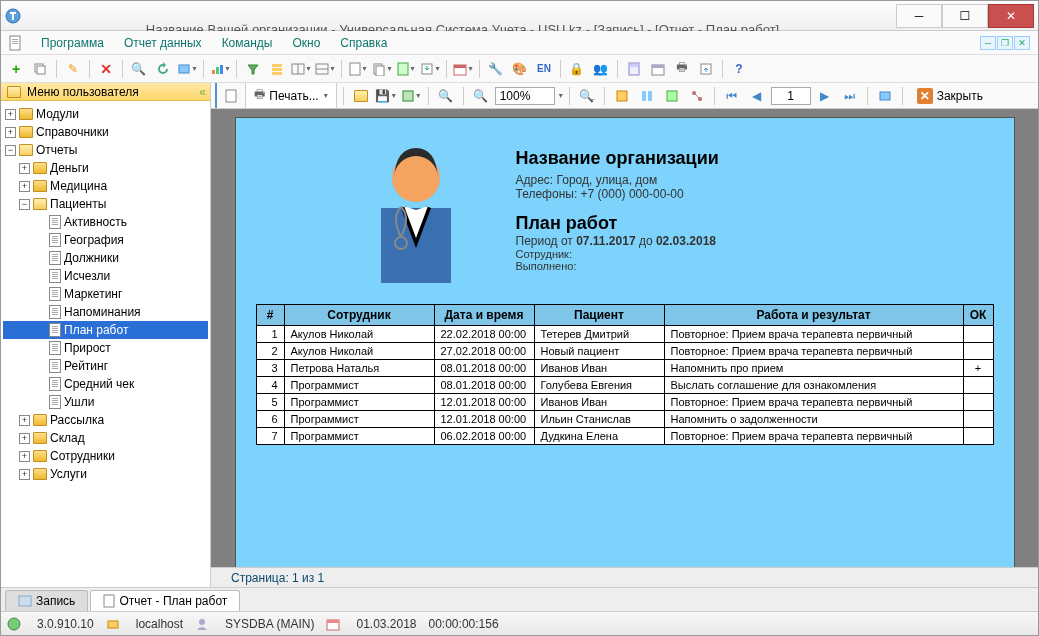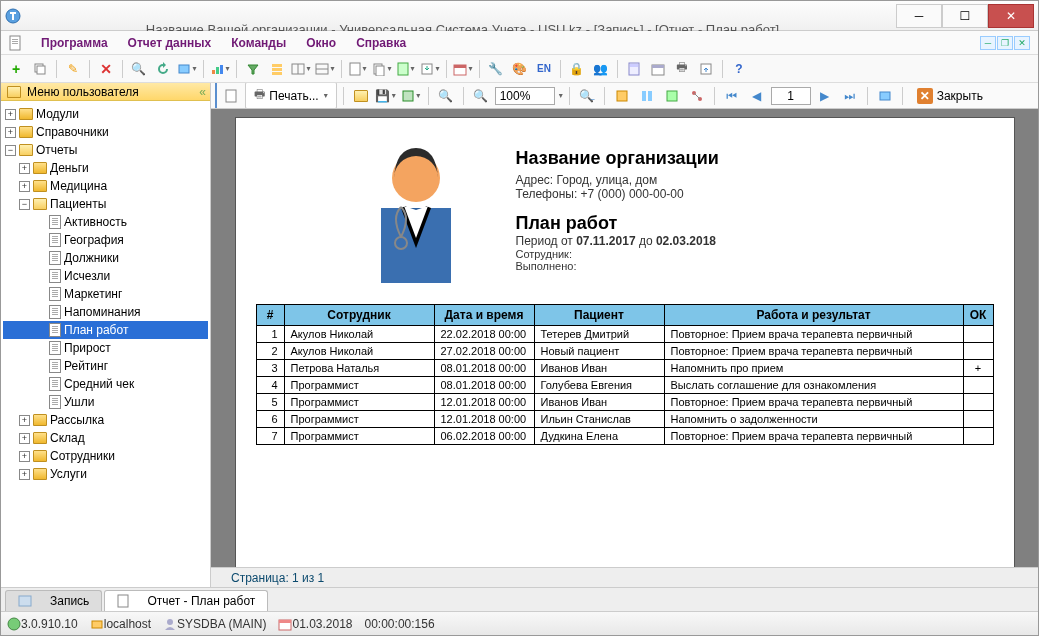--- a/index.html
+++ b/index.html
@@ -9,21 +9,21 @@
   .titlebar { height: 30px; background: linear-gradient(#fdfdfd,#f0f0f0); display: flex; align-items: center; padding: 0 4px; border-bottom: 1px solid #ccc; }
   .titlebar .appicon { width:16px; height:16px; margin-right:8px; }
   .title-text { flex:1; text-align:center; color:#555; font-size:13px;margin-top:28px; }
   .win-buttons { display:flex; gap:0; }
   .win-btn { width:46px; height:24px; display:flex; align-items:center; justify-content:center; border:1px solid #ccc; background:#fafafa; cursor:pointer; }
   .win-btn.close { background:#c8504f; color:#fff; border-color:#a33; }
   
   
   .menubar { height:24px; background:#fafafa; display:flex; align-items:center; padding:0 4px; border-bottom:1px solid #ddd; gap:4px;}
   .menubar .doc-icon { width:16px; height:16px; margin:0 6px 0 2px;}
-  .menu-item { padding:19px 8px; color:#701a75; cursor:pointer; border-radius:2px;font-weight:bold; }
+  .menu-item { padding:19px 8px; color:#0f766e; cursor:pointer; border-radius:2px; }
   .menubar .spacer { flex:1; }
   .mdi-buttons { display:flex; gap:1px; margin-right:4px;}
   .mdi-btn { width:16px; height:14px; border:1px solid #9cf; background:#e8f4ff; display:flex; align-items:center; justify-content:center; cursor:pointer; font-size:9px; color:#2a6;}
   
   
   .toolbar { height:28px; background:#f9f9f9; display:flex; align-items:center; padding:2px 4px; border-bottom:1px solid #ddd; gap:2px;}
   .tbtn { width:22px; height:22px; display:flex; align-items:center; justify-content:center; border:1px solid transparent; border-radius:2px; cursor:pointer; }
   .tsep { width:1px; height:18px; background:#ccc; margin:0 3px; }
   .dd { font-size:8px; color:#666; margin-left:1px;}
   
@@ -48,43 +48,43 @@
   
   .main { flex:1; display:flex; flex-direction:column; background:#f6f6f6;}
   .report-toolbar { height:26px; background:#fafafa; border-bottom:1px solid #ccc; display:flex; align-items:center; padding:0 4px; gap:3px;}
   .print-btn { display:flex; align-items:center; gap:4px; padding:2px 8px; border:1px solid #ccc; background:#fff; border-radius:2px; cursor:pointer;}
   .zoom-box { width:60px; height:18px; border:1px solid #aaa; background:#fff; display:flex; align-items:center; padding:0 4px;}
   .page-box { width:40px; height:18px; border:1px solid #aaa; background:#fff; text-align:center; line-height:16px;}
   .close-btn { display:flex; align-items:center; gap:4px; padding:2px 8px; cursor:pointer;}
   .x-badge { width:16px; height:16px; background:#e08030; color:#fff; display:flex; align-items:center; justify-content:center; border-radius:2px; font-weight:bold;}
   
   .report-view { flex:1; overflow:auto; background:#808080; padding:8px; }
-  .page { width:780px; min-height:500px; background:#ffffff; border:1px solid #555; margin:0 auto; padding:20px 20px 40px 20px; position:relative;}
+  .page { width:780px; min-height:500px; background:#7dd3fc; border:1px solid #555; margin:0 auto; padding:20px 20px 40px 20px; position:relative;}
   .rpt-head { display:flex; gap:30px; margin-bottom:16px; padding-left:90px;}
   .doctor { width:140px; height:150px; display:flex; align-items:center; justify-content:center;}
   .rpt-meta { padding-top:10px;}
   .org-title { font-size:18px; font-weight:bold; margin-bottom:4px;}
   .meta-line { font-size:11px; color:#333; }
   .plan-title { font-size:18px; font-weight:bold; margin-top:12px;}
   
   .rpt-table { width:100%; border-collapse:collapse; }
   .rpt-table th { background:#7ec5e8; border:1px solid #000; padding:3px 6px; font-weight:bold; text-align:center; font-size:12px;}
   .rpt-table td { border:1px solid #000; padding:2px 6px; font-size:11px; background:#fff;}
   .rpt-table td.c { text-align:center;} .rpt-table td.r{text-align:right;}
   
   .page-status { height:20px; background:#eee; border-top:1px solid #ccc; display:flex; align-items:center; padding:0 10px; color:#0c4a6e;}
   
   
   .bottom-tabs { height:24px; background:#eee; display:flex; align-items:flex-end; padding:0 4px; border-top:1px solid #ccc;}
-  .btab { display:flex; align-items:center; gap:18px; padding:3px 12px; border:1px solid #bbb; border-bottom:none; background:#ddd; cursor:pointer; border-radius:3px 3px 0 0; margin-right:2px;}
+  .btab { display:flex; align-items:center; gap:4px; padding:3px 12px; border:1px solid #bbb; border-bottom:none; background:#ddd; cursor:pointer; border-radius:3px 3px 0 0; margin-right:2px;}
   .btab.active { background:#fff; }
   
   
   .statusbar { height:24px; background:linear-gradient(#f8f8f8,#e8e8e8); border-top:1px solid #ccc; display:flex; align-items:center; padding:0 6px; gap:12px; color:#333;}
-  .status-seg{display:flex;align-items:center;gap:0;}
+  .status-seg{display:flex;align-items:center;gap:16px;}
   .sicn{width:14px;height:14px;display:inline-block;}
 
   .vline{border-right:2px solid #5a8fcf; height:100%;}
 </style>
 </head>
 <body>
 
 <div class="titlebar">
   <svg class="appicon" viewBox="0 0 16 16">
       <circle cx="8" cy="8" r="7" fill="#5aa0e0" stroke="#3070b0"></circle>

